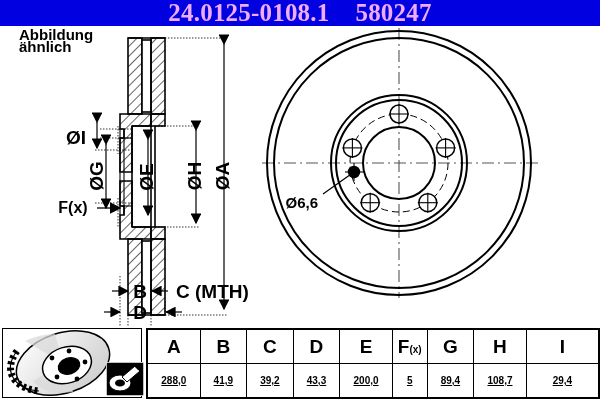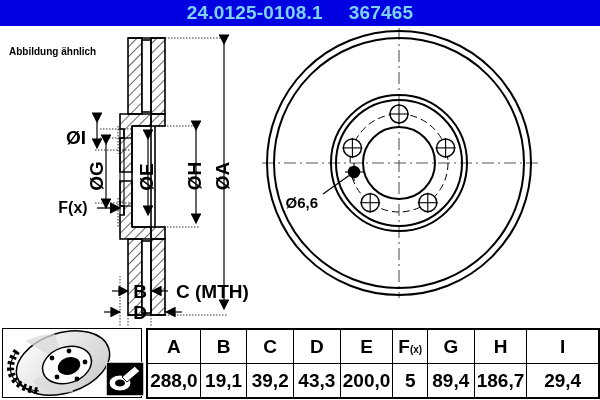--- a/index.html
+++ b/index.html
@@ -15,29 +15,29 @@
   
   .header{
     position:absolute;left:0;top:0;width:600px;height:26px;
     background:#0000E0;
   }
   .header-inner{
     position:absolute;left:0;top:0;width:600px;height:26px;
     display:flex;align-items:center;justify-content:center;gap:26px;
   }
   .hd-text{
-    color:#7dd3fc;font-size:19px;font-weight:bold;
+    color:#f0abfc;font-size:25px;font-weight:bold;
     letter-spacing:0.2px;line-height:26px;
-    font-family:Liberation Sans, sans-serif;
+    font-family:Liberation Serif, serif;
   }
 
   
   .note{
-    position:absolute;left:9px;top:29px;width:130px;
-    font-size:10px;font-weight:bold;color:#000;line-height:11.5px;margin-top:17px;
+    position:absolute;left:19px;top:29px;width:130px;
+    font-size:15px;font-weight:bold;color:#000;line-height:11.5px;
   }
 
   
   .draw{position:absolute;left:0;top:26px;width:600px;height:300px;}
   .draw svg{display:block;}
 
   
   .bottom{
     position:absolute;left:0;top:326px;width:600px;height:74px;
   }
@@ -58,37 +58,37 @@
     background:#fff;
   }
   .tbl td{
     border:1.5px solid #000;
     text-align:center;
     font-weight:bold;
     font-family:"Liberation Sans", sans-serif;
     padding:0;
   }
   .tbl tr.hdr td{height:33px;font-size:19px;}
-  .tbl tr.val td{height:33px;font-size:19px;}
+  .tbl tr.val td{height:33px;font-size:10px;text-decoration:underline;}
   .fx-sub{font-size:10px;}
   .c-a{width:52px;} .c-b{width:46px;} .c-c{width:46px;}
   .c-d{width:46px;} .c-e{width:52px;} .c-f{width:34px;}
   .c-g{width:46px;} .c-h{width:52px;} .c-i{width:72px;}
 
   .lbl{font-family:"Liberation Sans", sans-serif;font-weight:bold;fill:#000;}
 </style>
 </head>
 <body>
 
 <div id="root">
 
   <div class="header">
     <div class="header-inner">
       <span class="hd-text">24.0125-0108.1</span>
-      <span class="hd-text">367465</span>
+      <span class="hd-text">580247</span>
     </div>
   </div>
 
   <div class="note">
     <div>Abbildung ähnlich</div>
   </div>
 
   <div class="draw">
     <svg width="600" height="300" viewBox="0 0 600 300">
       <defs>
@@ -333,25 +333,25 @@
         <td class="c-c">C</td>
         <td class="c-d">D</td>
         <td class="c-e">E</td>
         <td class="c-f"><span>F</span><span class="fx-sub">(x)</span></td>
         <td class="c-g">G</td>
         <td class="c-h">H</td>
         <td class="c-i">I</td>
       </tr>
       <tr class="val">
         <td class="c-a">288,0</td>
-        <td class="c-b">19,1</td>
+        <td class="c-b">41,9</td>
         <td class="c-c">39,2</td>
         <td class="c-d">43,3</td>
         <td class="c-e">200,0</td>
         <td class="c-f">5</td>
         <td class="c-g">89,4</td>
-        <td class="c-h">186,7</td>
+        <td class="c-h">108,7</td>
         <td class="c-i">29,4</td>
       </tr>
     </tbody>
       </table>
   </div>
 </div>
 
 </body></html>

